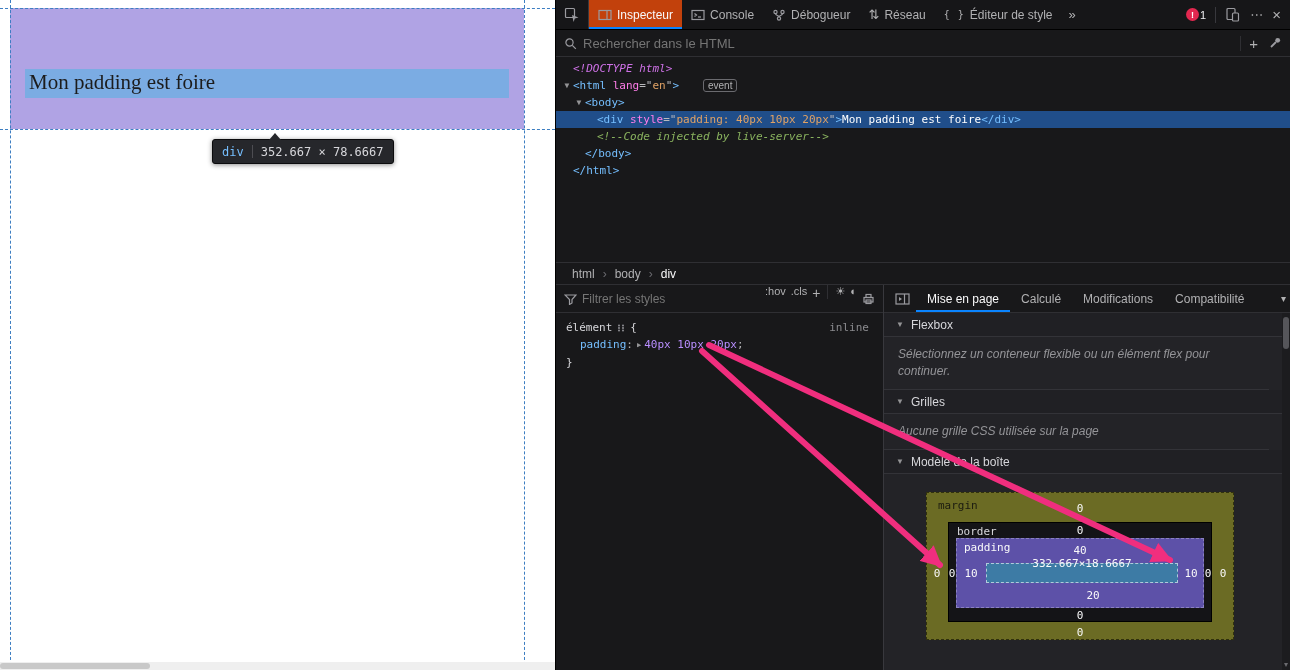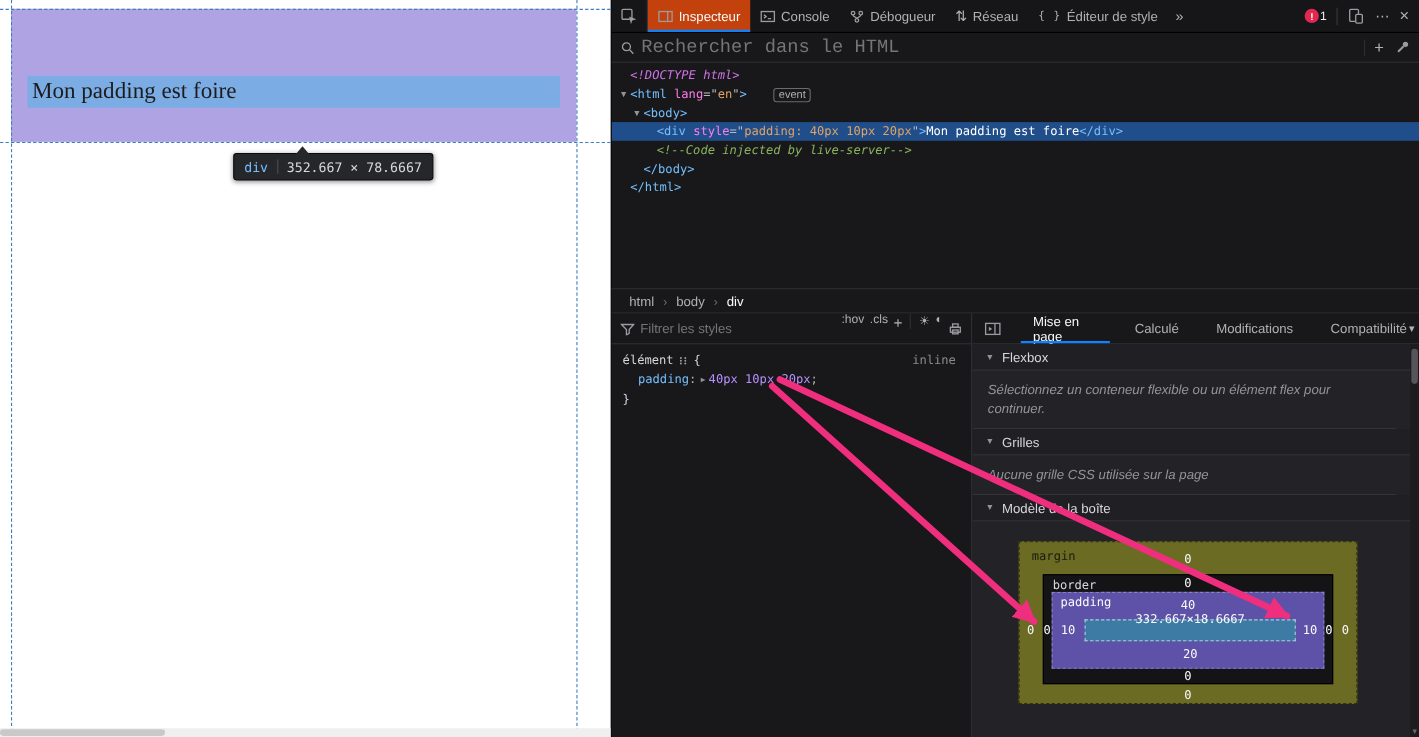--- a/index.html
+++ b/index.html
@@ -43,21 +43,21 @@
   .tb-right{margin-left:auto;display:flex;align-items:center;gap:9px;padding-right:9px}
   .err-dot{width:13px;height:13px;border-radius:50%;background:var(--c-error);color:#fff;font-size:9px;font-weight:bold;display:inline-flex;align-items:center;justify-content:center}
   .err-count{color:#f0f0f2;font-size:11px;margin-left:-4px}
   .tb-vsep{width:1px;height:16px;background:#38383d}
   .tb-ib{color:#b1b1b3;display:inline-flex;align-items:center}
   .glyph13{font-size:13px} .glyph11{font-size:11px}
   .braces{font-family:"DejaVu Sans Mono",monospace;font-size:10px;letter-spacing:1px}
 
   
   .searchbar{height:27px;flex:none;display:flex;align-items:center;border-bottom:1px solid #2f2f33;padding:0 8px;gap:6px}
-  .searchbar input{flex:1;background:transparent;border:none;outline:none;color:#3b82f6;font-size:17px;font-family:Liberation Mono, monospace}
+  .searchbar input{flex:1;background:transparent;border:none;outline:none;color:#3b82f6;font-size:13px;font-family:Liberation Sans, sans-serif}
   .searchbar input::placeholder{color:#757575}
   .sb-right{display:flex;align-items:center;gap:10px;padding-left:8px;border-left:1px solid #2f2f33}
   .plus{color:#b1b1b3;font-size:15px;line-height:1}
 
   
   .markup{flex:1;overflow:hidden;padding-top:3px;font-family:"DejaVu Sans Mono",monospace;font-size:11px;line-height:17px;white-space:nowrap}
   .mk-row{height:17px}
   .mk-row.selected{background:var(--c-selection)}
   .twisty{display:inline-block;width:12px;margin-left:-12px;color:#939395;font-size:8px;text-align:center;vertical-align:1px}
   .tk.tag{color:#75bfff}
@@ -93,21 +93,21 @@
   .rule-origin{color:#8b8b8f;padding-right:4px}
   .rule-decl{padding-left:24px}
   .rprop{color:#75bfff}
   .rpunct{color:#b1b1b3}
   .mini-twisty{color:#939395;font-size:7px;margin:0 3px 0 4px;vertical-align:1px}
   .rval{color:#b98eff}
   .rule-close{padding-left:10px;color:#d7d7db}
 
   
   .layoutp{flex:1;display:flex;flex-direction:column;background:#232327;position:relative}
-  .layout-tabs{height:28px;flex:none;display:flex;align-items:stretch;gap:12px;background:#18181a;border-bottom:1px solid #2f2f33;padding-left:6px;position:relative}
+  .layout-tabs{height:28px;flex:none;display:flex;align-items:stretch;gap:0;background:#18181a;border-bottom:1px solid #2f2f33;padding-left:6px;position:relative}
   .lt-ico{display:flex;align-items:center;padding:0 5px}
   .lt-tab{display:flex;align-items:center;padding:0 11px;color:#b1b1b3;position:relative}
   .lt-tab.active{color:#f9f9fa}
   .lt-tab.active:after{content:"";position:absolute;left:0;right:0;bottom:0;height:2px;background:var(--c-accent)}
   .lt-chevron{position:absolute;right:4px;top:0;bottom:0;display:flex;align-items:center;color:#b1b1b3;font-size:10px}
   .layout-body{flex:1;position:relative;overflow:hidden}
   .sec-header{height:24px;display:flex;align-items:center;gap:7px;padding:0 12px;background:#202024;border-bottom:1px solid #333338;color:#d7d7db;font-size:12px}
   .sec-arrow{color:#939395;font-size:8px}
   .sec-empty{padding:9px 14px;font-style:italic;color:#949498;border-bottom:1px solid #333338;line-height:17px;max-width:385px}
 
@@ -356,21 +356,21 @@
             <div class="bm-box bm-content"></div>
 
             <span class="bm-label margin">margin</span>
             <span class="bm-label border">border</span>
             <span class="bm-label padding">padding</span>
 
             <span class="bm-val" style="left:154px;top:16px">0</span>
             <span class="bm-val" style="left:154px;top:38px">0</span>
             <span class="bm-val" style="left:154px;top:58px">40</span>
             <span class="bm-val" style="left:156px;top:71px">332.667×18.6667</span>
-            <span class="bm-val" style="left:156px;top:103px">20</span>
+            <span class="bm-val" style="left:167px;top:103px">20</span>
             <span class="bm-val" style="left:154px;top:123px">0</span>
             <span class="bm-val" style="left:154px;top:140px">0</span>
 
             <span class="bm-val" style="left:11px;top:81px">0</span>
             <span class="bm-val" style="left:26px;top:81px">0</span>
             <span class="bm-val" style="left:45px;top:81px">10</span>
             <span class="bm-val" style="left:265px;top:81px">10</span>
             <span class="bm-val" style="left:282px;top:81px">0</span>
             <span class="bm-val" style="left:297px;top:81px">0</span>
           </div>

